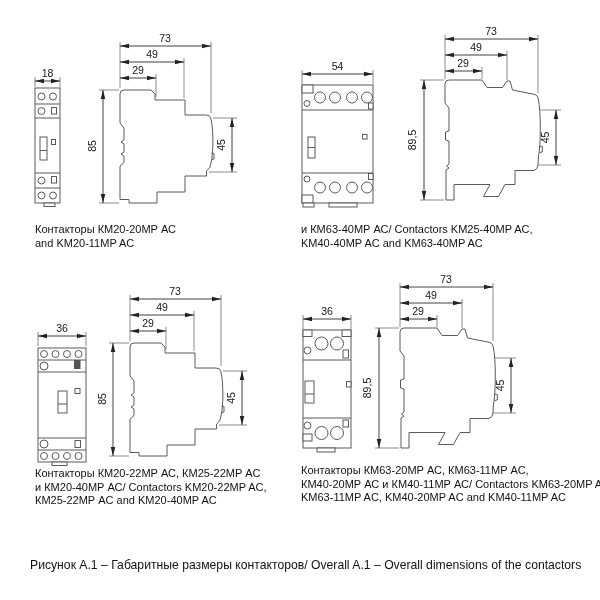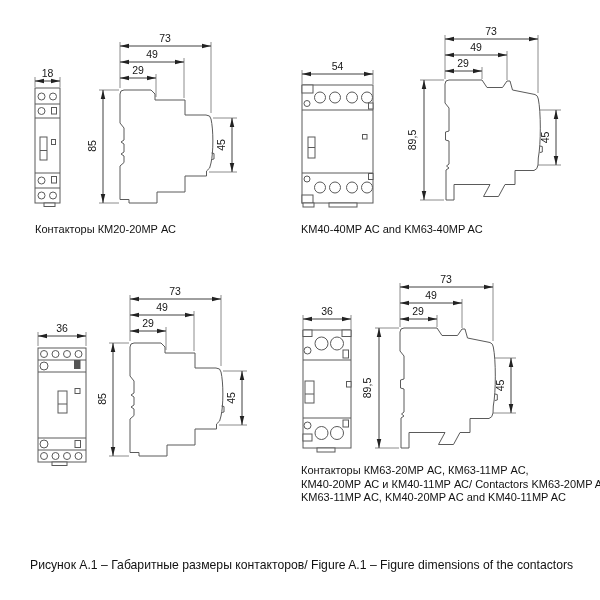--- a/index.html
+++ b/index.html
@@ -225,28 +225,35 @@
       <text class="dimtxt" x="371" y="388" transform="rotate(-90 371 388)">89,5</text>
       <path class="ext" d="M495,358 H516 M493,413 H516"></path>
       <path class="dim" marker-start="url(#arw)" marker-end="url(#arw)" d="M511,358 V413"></path>
       <text class="dimtxt" x="504" y="385.5" transform="rotate(-90 504 385.5)">45</text>
     </g>
   </g>
 </svg>
 
 <div class="cap" style="left:35px;top:223px">
   <div>Контакторы КМ20-20МР АС</div>
+  <div>and KM20-11MP AC</div>
 </div>
 
 <div class="cap" style="left:301px;top:223px">
+  <div>и КМ63-40МР АС/ Contactors KM25-40MP AC,</div>
   <div>KM40-40MP AC and KM63-40MP AC</div>
 </div>
 
+<div class="cap" style="left:35px;top:467px">
+  <div>Контакторы КМ20-22МР АС, КМ25-22МР АС</div>
+  <div>и КМ20-40МР АС/ Contactors KM20-22MP AC,</div>
+  <div>КМ25-22МР AC and KM20-40MP AC</div>
+</div>
 
 <div class="cap" style="left:301px;top:464px">
   <div>Контакторы КМ63-20МР АС, КМ63-11МР АС,</div>
   <div>КМ40-20МР АС и КМ40-11МР АС/ Contactors KM63-20MP AC,</div>
   <div>KM63-11MP AC, KM40-20MP AC and KM40-11MP AC</div>
 </div>
 
-<div class="figcap" style="left:30px;top:558px">Рисунок А.1 – Габаритные размеры контакторов/  Figure A.1 – Figure dimensions of the contactors</div>
+<div class="figcap" style="left:30px;top:558px">Рисунок А.1 – Габаритные размеры контакторов/  Overall A.1 – Overall dimensions of the contactors</div>
 
 </div>
 
 </body></html>

